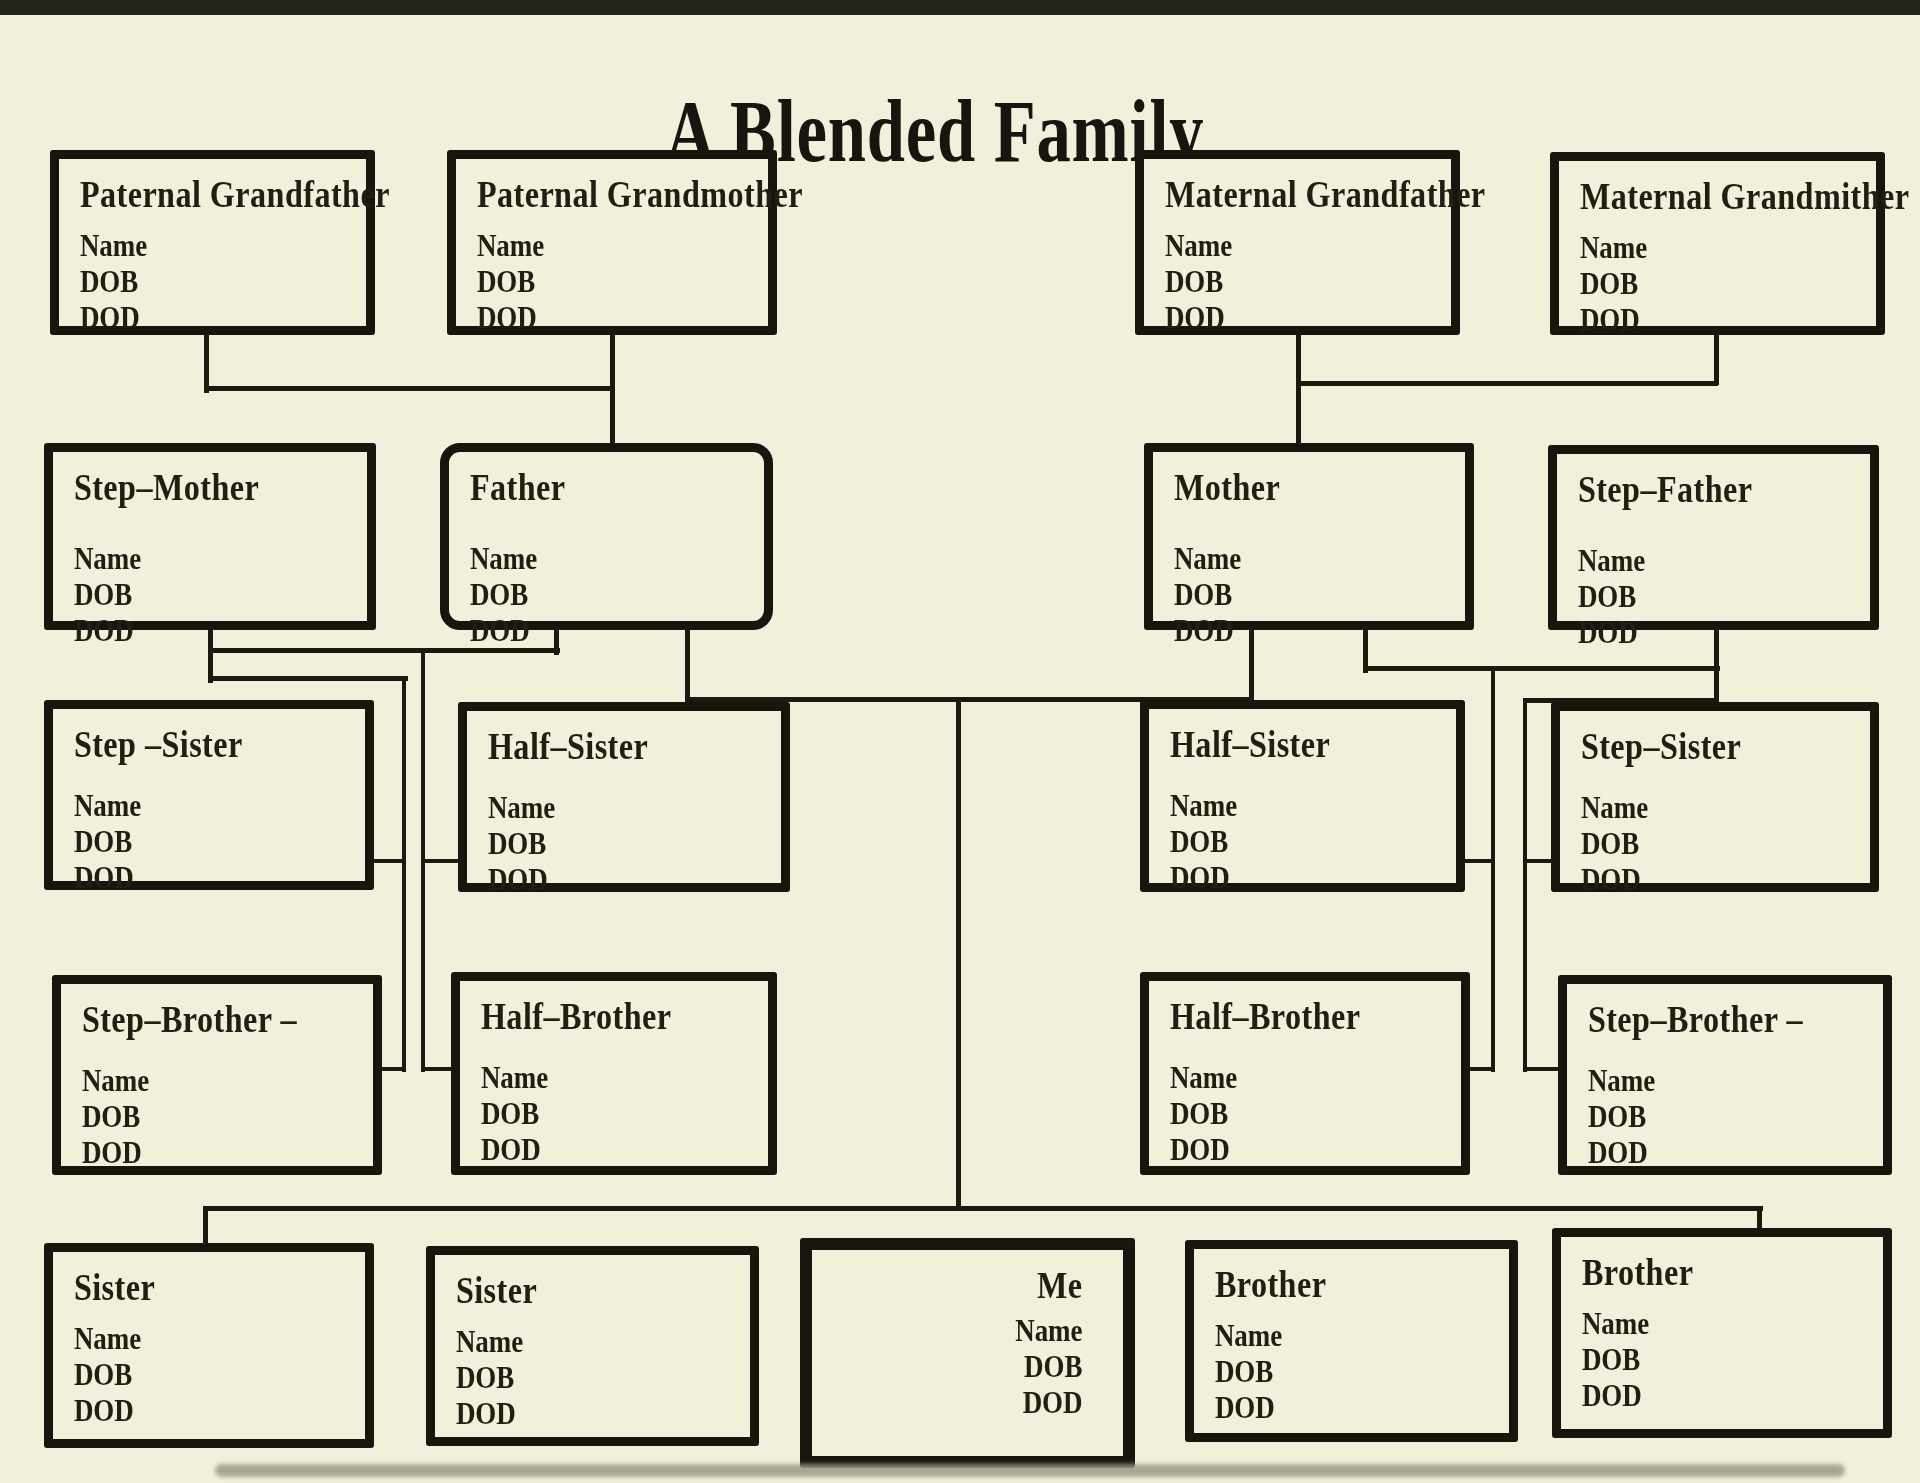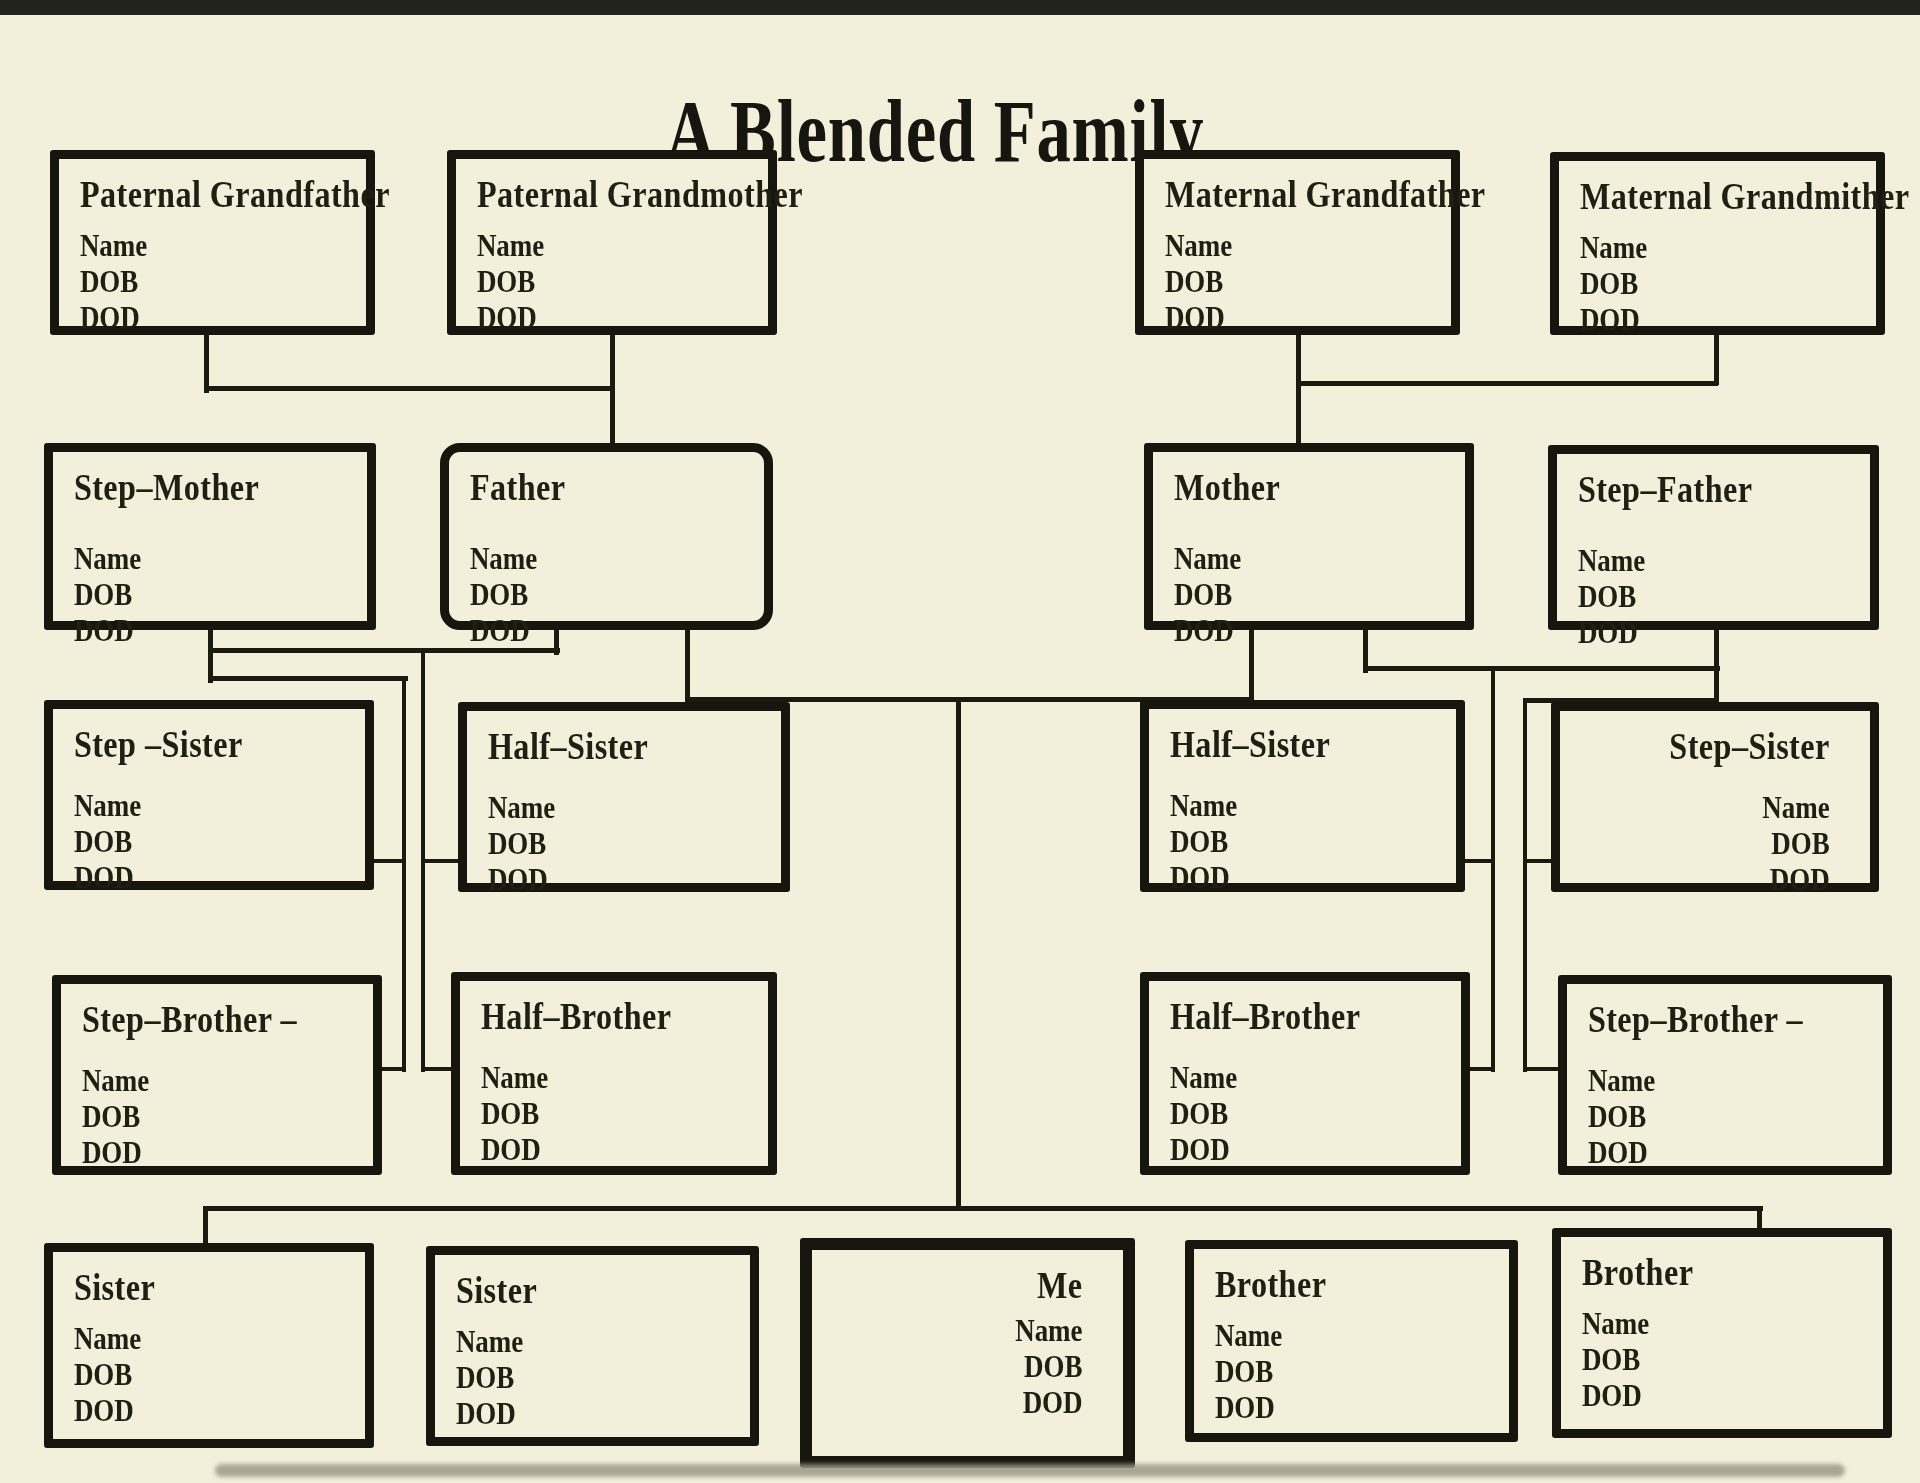--- a/index.html
+++ b/index.html
@@ -177,21 +177,21 @@
       <div class="fbox " style="left: 1140px; top: 700px; width: 325px; height: 192px;">
         <div class="inner">
           <div class="box-title">Half–Sister</div>
           <div class="fields">
             <div>Name</div>
             <div>DOB</div>
             <div>DOD</div>
           </div>
         </div>
       </div>
-      <div class="fbox " style="left: 1551px; top: 702px; width: 328px; height: 190px; text-align: right;">
+      <div class="fbox " style="left: 1551px; top: 702px; width: 328px; height: 190px;">
         <div class="inner">
           <div class="box-title">Step–Sister</div>
           <div class="fields">
             <div>Name</div>
             <div>DOB</div>
             <div>DOD</div>
           </div>
         </div>
       </div>
       <div class="fbox " style="left: 52px; top: 975px; width: 330px; height: 200px;">

